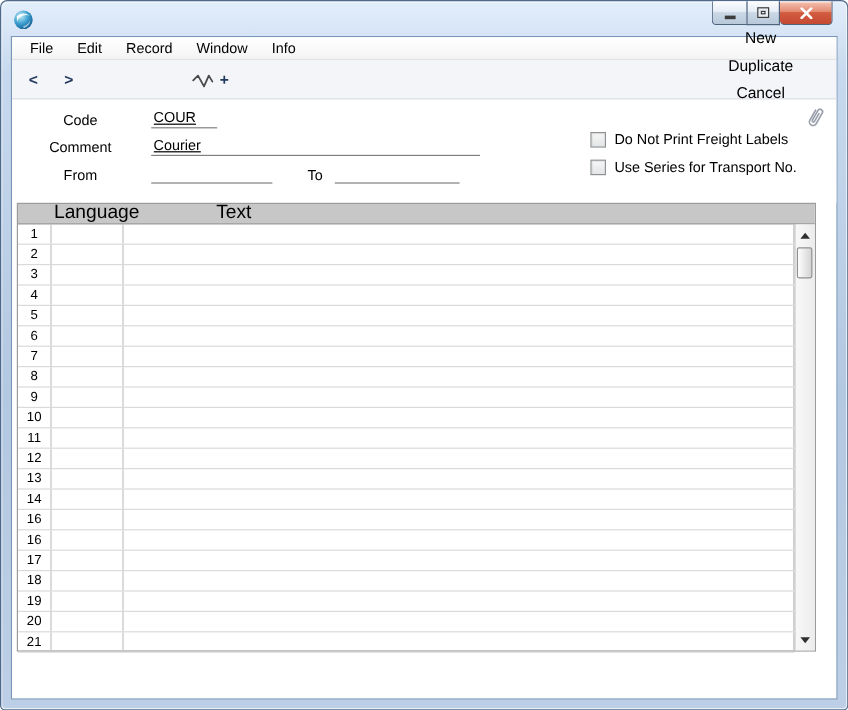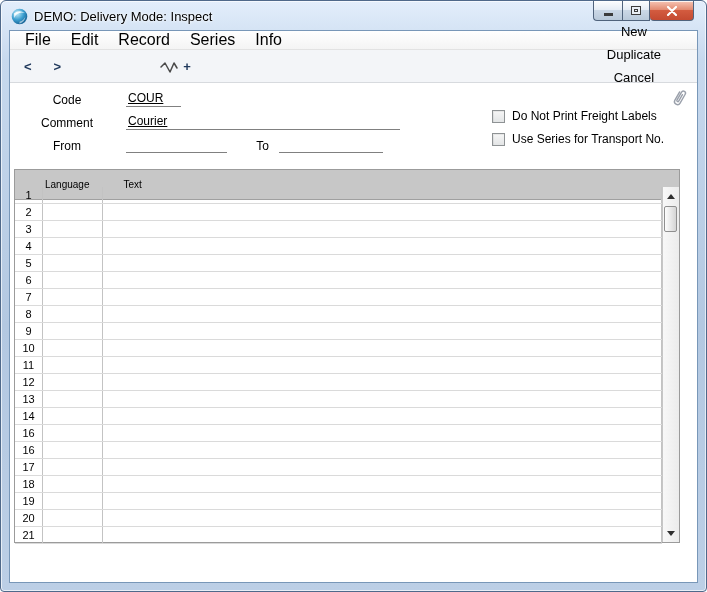--- a/index.html
+++ b/index.html
@@ -23,21 +23,21 @@
     background:linear-gradient(180deg,#f6c5b5 0%,#e38b72 45%,#d35b3f 50%,#c44a31 100%); }
   .glyph-min { width:9px; height:3px; background:#3c3c3c; margin-top:8px; }
   .glyph-max { width:10px; height:9px; border:1px solid #3c3c3c; position:relative; background:#e9eef4; }
   .glyph-max::after { content:""; position:absolute; left:2px; top:2px; right:2px; bottom:2px; border:1px solid #3c3c3c; }
 
   
   .content { position:absolute; left:8px; right:8px; top:29px; bottom:8px; background:#fff; border:1px solid #7897b8; }
 
   .menubar { position:absolute; left:0; right:0; top:0; height:19px; background:linear-gradient(180deg,#ffffff,#f4f4f4);
     border-bottom:1px solid #e2e2e2; display:flex; align-items:center; padding-left:5px; }
-  .menu-item { font-size:16px; color:#000; padding:2px 10px; cursor:default; }
+  .menu-item { font-size:12px; color:#000; padding:2px 10px; cursor:default; }
 
   .toolbar { position:absolute; left:0; right:0; top:19px; height:33px; background:#f3f5f8; border-bottom:1px solid #d7dade;
     display:flex; align-items:center; }
   .nav-arrow { font-size:13px; font-weight:bold; color:#20395c; padding:2px 6px; margin-left:8px; cursor:default; }
   .nav-arrow + .nav-arrow { margin-left:10px; }
   .pulse-wrap { margin-left:92px; display:flex; align-items:center; }
   .plus-glyph { color:#20395c; font-weight:bold; font-size:13px; margin-left:4px; }
   .tb-buttons { margin-left:auto; display:flex; align-items:center;flex-direction:column; }
   .tb-btn { font-size:13px; color:#000; padding:4px 8px; margin-right:28px; cursor:default; }
   .tb-btn:last-child { margin-right:16px; }
@@ -54,22 +54,22 @@
   .chk-row { display:flex; align-items:flex-end; height:23px; }
   .chk-box { width:13px; height:13px; border:1px solid #8e9294; background:linear-gradient(180deg,#f6f6f6,#e3e5e6);
     box-shadow: inset 1px 1px 0 rgba(0,0,0,.06); margin-right:5px; flex:0 0 auto; }
   .chk-label { font-size:12px; color:#000; padding:0 2px; }
   .chk-label.focused { outline:1px dotted #000; }
 
   .clip { position:absolute; right:8px; top:5px; }
 
   
   .grid { position:absolute; left:4px; top:138px; width:666px; height:374px; border:1px solid #9b9b9b; background:#fff; }
-  .grid-header { position:absolute; left:0; top:0; right:0; height:30px; background:#c7c7c7; border-bottom:1px solid #a0a0a0;
-    display:flex; align-items:center; font-size:10px; color:#000; }
+  .grid-header { position:absolute; left:0; top:0; right:0; height:17px; background:#c7c7c7; border-bottom:1px solid #a0a0a0;
+    display:flex; align-items:center; font-size:16px; color:#000;gap:30px; }
   .gh-lang { padding-left:30px; }
   .gh-text { padding-left:34px; }
   .grid-rows { position:absolute; left:0; top:17px; right:17px; bottom:0; }
   .grow { display:flex; height:17px; border-bottom:1px solid #dadada; }
   .gnum { width:28px; border-right:1px solid #c3c3c3; font-size:11px; color:#000; text-align:center; line-height:16px; }
   .gcell-lang { width:60px; border-right:1px solid #c3c3c3; }
   .gcell-text { flex:1; border-right:1px solid #c3c3c3; }
 
   
   .vscroll { position:absolute; right:0; top:17px; width:17px; bottom:0; background:linear-gradient(90deg,#f8f8f8,#ececec);
@@ -94,21 +94,20 @@
           <stop offset="0" stop-color="#c4ecf8"></stop>
               <stop offset="0.55" stop-color="#3c9fd0"></stop>
               <stop offset="1" stop-color="#135f93"></stop>
         </radialGradient>
           </defs>
         <circle cx="8" cy="8" r="7.3" fill="url(#ag)"></circle>
         <path d="M2.8 5.2 Q 7.5 1.2 13.2 4.8 Q 9.5 3.2 5.8 5.6 Q 3.8 6.8 3.2 9.5 Z" fill="#ffffff" opacity="0.9"></path>
         <path d="M8 14.8 Q 13 13.2 13.6 7.8 Q 12.2 12 8 13 Z" fill="#ffffff" opacity="0.55"></path>
       </svg>
     </span>
-    <span class="title-text">DEMO: Delivery Mode: Inspect</span>
     <div class="win-controls">
       <div class="wbtn min">
           <div class="glyph-min"></div>
         </div>
       <div class="wbtn max">
           <div class="glyph-max"></div>
         </div>
       <div class="wbtn close">
         <svg width="12" height="10" viewBox="0 0 12 10">
           <path d="M2 1 L10 9 M10 1 L2 9" stroke="#ffffff" stroke-width="2.1" stroke-linecap="round"></path>
@@ -116,21 +115,21 @@
       </div>
     </div>
   </div>
 
   <div class="content">
 
     <div class="menubar">
       <span class="menu-item">File</span>
       <span class="menu-item">Edit</span>
       <span class="menu-item">Record</span>
-      <span class="menu-item">Series</span>
+      <span class="menu-item">Window</span>
       <span class="menu-item">Info</span>
     </div>
 
     <div class="toolbar">
       <span class="nav-arrow">&lt;</span>
       <span class="nav-arrow">&gt;</span>
       <span class="pulse-wrap">
         <svg width="20" height="15" viewBox="0 0 20 15">
           <polyline points="2,8 6,4 11,13 15,4 18,9" fill="none" stroke="#4a4a4a" stroke-width="1.5" stroke-linejoin="round" stroke-linecap="round"></polyline>
         </svg>

